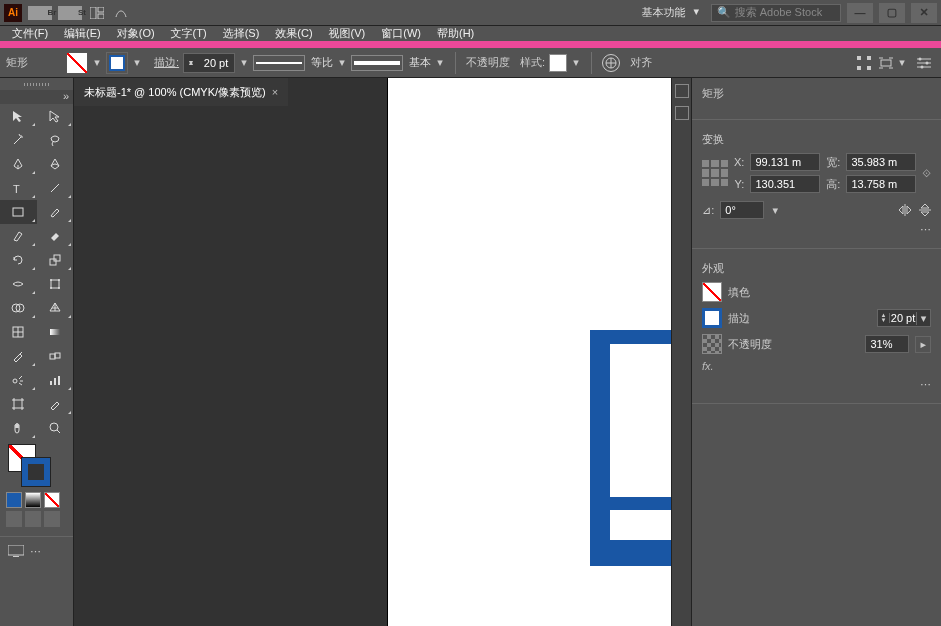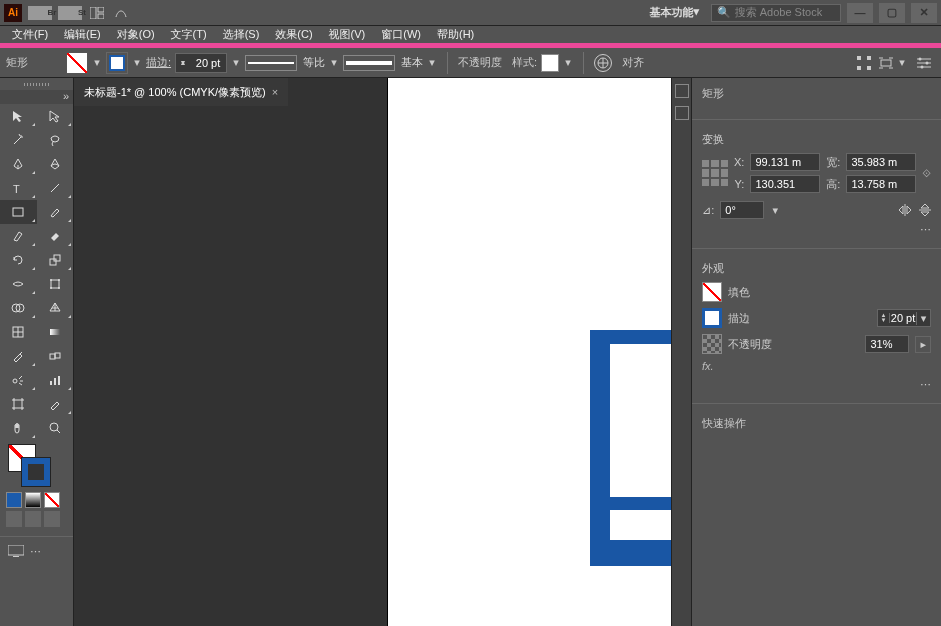--- a/index.html
+++ b/index.html
@@ -4,26 +4,26 @@
 <style>
 * { margin: 0; padding: 0; box-sizing: border-box; font-family: "Microsoft YaHei", sans-serif; font-size: 11px; user-select: none; }
 body { background: #323232; width: 941px; height: 626px; overflow: hidden; color: #ccc; }
 
 
 .title-bar { height: 26px; background: #535353; display: flex; align-items: center; padding: 0 4px; border-bottom: 1px solid #222; }
 .title-bar .ai-logo { width: 18px; height: 18px; background: #2a0a08; color: #ff7b00; font-weight: bold; display: flex; align-items: center; justify-content: center; font-size: 10px; }
 .title-bar .badge { width: 18px; height: 14px; background: #999; color: #333; font-size: 8px; display: flex; justify-content: center; align-items: center; margin-left: 6px; font-weight: bold; padding-left: 24px; }
 .title-bar .icon-btn { width: 18px; height: 14px; margin-left: 6px; display: flex; align-items: center; justify-content: center; color: #ccc; }
 .title-bar .spacer { flex: 1; }
-.title-bar .workspace { color: #ddd; display: flex; align-items: flex-start; gap: 0; padding: 4px; font-weight: bold; }
+.title-bar .workspace { color: #ddd; display: flex; align-items: flex-start; gap: 8px; padding: 4px; }
 .title-bar .search { background: #424242; border: 1px solid #666; height: 18px; width: 130px; margin-left: 8px; padding: 0 5px; display: flex; align-items: center; color: #888; gap: 4px; font-size: 10px; }
 .title-bar .wbtn { width: 26px; height: 20px; background: #666; margin-left: 6px; display: flex; align-items: center; justify-content: center; color: #333; font-weight: bold; }
 
 
-.menu-bar { height: 22px; background: #535353; display: flex; align-items: center; padding: 0 4px; color: #eee; border-bottom: 5px solid #ec4899; }
+.menu-bar { height: 22px; background: #535353; display: flex; align-items: center; padding: 0 4px; color: #eee; border-bottom: 7px solid #ec4899; }
 .menu-bar span { padding: 0 8px; }
 
 
 .control-bar { height: 30px; background: #535353; display: flex; align-items: center; padding: 0 6px; gap: 4px; border-bottom: 1px solid #222; color: #ddd; }
 .ctrl-label { color: #ccc; }
 .fill-swatch { width: 22px; height: 22px; background: #fff; position: relative; border: 1px solid #555; }
 .fill-swatch::after { content: ""; position: absolute; inset: 0; background: linear-gradient(to top right, transparent 46%, red 46%, red 54%, transparent 54%); }
 .stroke-swatch-blue { width: 16px; height: 16px; border: 2px solid #1b5bac; background: #fff; }
 .dd-caret { width: 10px; display: inline-flex; justify-content: center; color: #ccc; }
 .stroke-spinner { width: 52px; height: 20px; background: #383838; border: 1px solid #666; display: flex; align-items: center; }
@@ -159,21 +159,21 @@
 
 <div class="control-bar">
   <span class="ctrl-label">矩形</span>
   <div style="width:30px"></div>
   <div class="fill-swatch"></div>
   <span class="dd-caret">▾</span>
   <div style="display:flex;align-items:center;gap:2px;border:1px solid #666;padding:2px;">
     <div class="stroke-swatch-blue"></div>
   </div>
   <span class="dd-caret">▾</span>
-  <span class="ctrl-label" style="text-decoration:underline;">描边:</span>
+  <span class="ctrl-label" style="margin-left:8px;text-decoration:underline;">描边:</span>
   <div class="stroke-spinner">
     <div class="arrows">
         <span style="font-size:7px">▲</span>
         <span style="font-size:7px">▼</span>
       </div>
     <span class="val">20 pt</span>
   </div>
   <span class="dd-caret">▾</span>
   <div class="profile-swatch">
       <div class="line-uni"></div>
@@ -566,17 +566,16 @@
         <span style="border:1px solid #666;padding:1px 4px;">▸</span>
       </div>
       <div class="appearance-row">
         <span class="fx">fx.</span>
       </div>
       <div style="text-align:right;">⋯</div>
     </div>
     <div class="rp-divider"></div>
 
     <div class="rp-section">
-      <div class="rp-title">快速操作</div>
     </div>
   </div>
 
 </div>
 
 </body></html>

